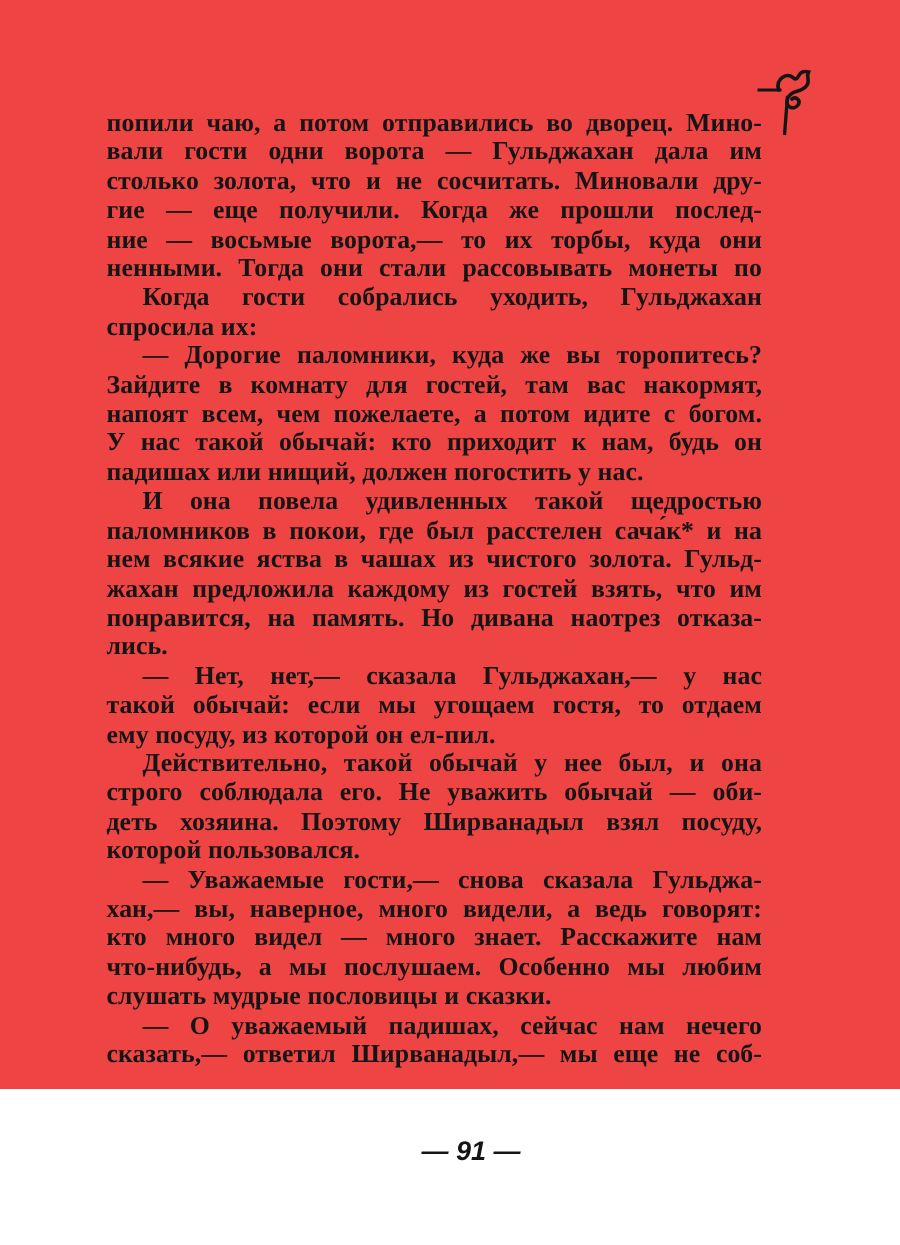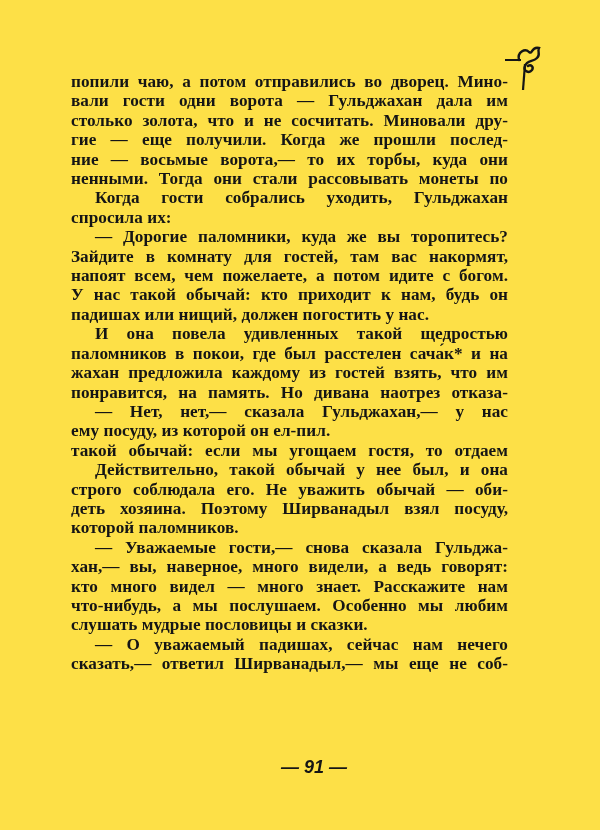--- a/index.html
+++ b/index.html
@@ -1,18 +1,18 @@
 <!DOCTYPE html>
 <html><head>
   <meta charset="utf-8">
   <style>
     html, body { margin: 0; padding: 0; background: #ffffff; }
     body { width: 600px; height: 830px; position: relative; overflow: hidden; }
     .page {
-      position: absolute; left: 0; top: 0; width: 600px; height: 830px; background: #fde047;
+      position: absolute; left: 0; top: 0; width: 600px; height: 726px; background: #ef4444;
     }
     .text-block {
       position: absolute; left: 71px; top: 72px; width: 437px;
       font-family: "Liberation Serif", "DejaVu Serif", serif;
       font-size: 17.2px; line-height: 19.42px; color: #151515;
       font-weight: bold; letter-spacing: 0.05px;
     }
     .line {
       display: block; white-space: nowrap; text-align: justify; text-align-last: justify;
       height: 19.42px; overflow: visible;
@@ -45,29 +45,31 @@
       <span class="line">ненными. Тогда они стали рассовывать монеты по</span>
       <span class="line indent">Когда гости собрались уходить, Гульджахан</span>
       <span class="line last">спросила их:</span>
       <span class="line indent">— Дорогие паломники, куда же вы торопитесь?</span>
       <span class="line">Зайдите в комнату для гостей, там вас накормят,</span>
       <span class="line">напоят всем, чем пожелаете, а потом идите с богом.</span>
       <span class="line">У нас такой обычай: кто приходит к нам, будь он</span>
       <span class="line last">падишах или нищий, должен погостить у нас.</span>
       <span class="line indent">И она повела удивленных такой щедростью</span>
       <span class="line">паломников в покои, где был расстелен сача́к* и на</span>
+      <span class="line">нем всякие яства в чашах из чистого золота. Гульд-</span>
       <span class="line">жахан предложила каждому из гостей взять, что им</span>
       <span class="line">понравится, на память. Но дивана наотрез отказа-</span>
+      <span class="line last">лись.</span>
       <span class="line indent">— Нет, нет,— сказала Гульджахан,— у нас</span>
+      <span class="line">такой обычай: если мы угощаем гостя, то отдаем</span>
       <span class="line last">ему посуду, из которой он ел-пил.</span>
-      <span class="line">такой обычай: если мы угощаем гостя, то отдаем</span>
       <span class="line indent">Действительно, такой обычай у нее был, и она</span>
       <span class="line">строго соблюдала его. Не уважить обычай — оби-</span>
       <span class="line">деть хозяина. Поэтому Ширванадыл взял посуду,</span>
-      <span class="line last">которой паломников.</span>
+      <span class="line last">которой пользовался.</span>
       <span class="line indent">— Уважаемые гости,— снова сказала Гульджа-</span>
       <span class="line">хан,— вы, наверное, много видели, а ведь говорят:</span>
       <span class="line">кто много видел — много знает. Расскажите нам</span>
       <span class="line">что-нибудь, а мы послушаем. Особенно мы любим</span>
       <span class="line last">слушать мудрые пословицы и сказки.</span>
       <span class="line indent">— О уважаемый падишах, сейчас нам нечего</span>
       <span class="line">сказать,— ответил Ширванадыл,— мы еще не соб-</span>
     </div>
 
   <div class="page-number">— 91 —</div>

